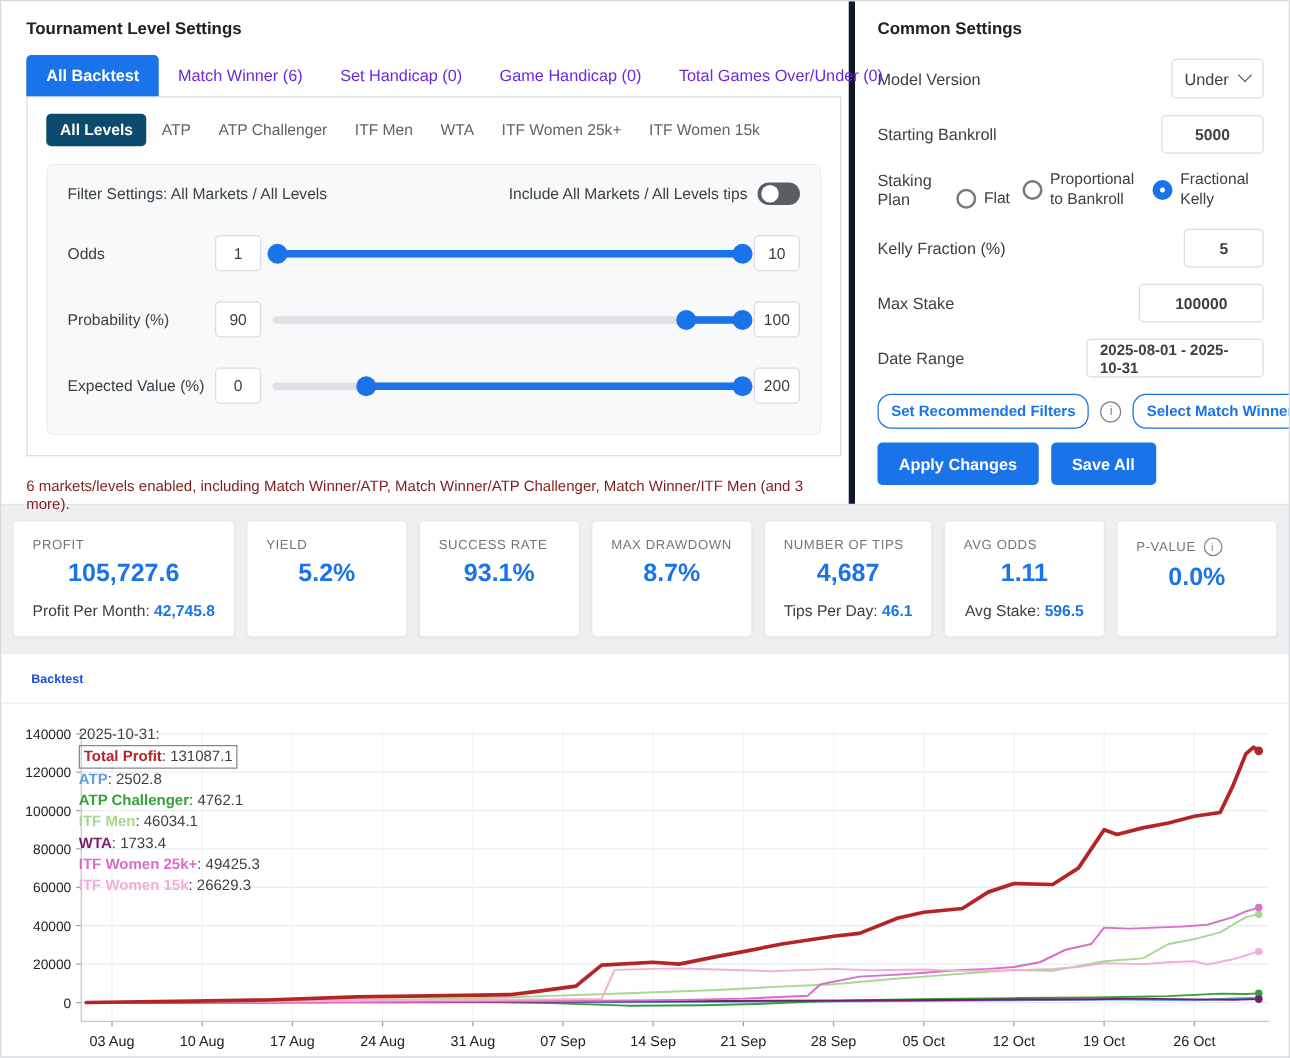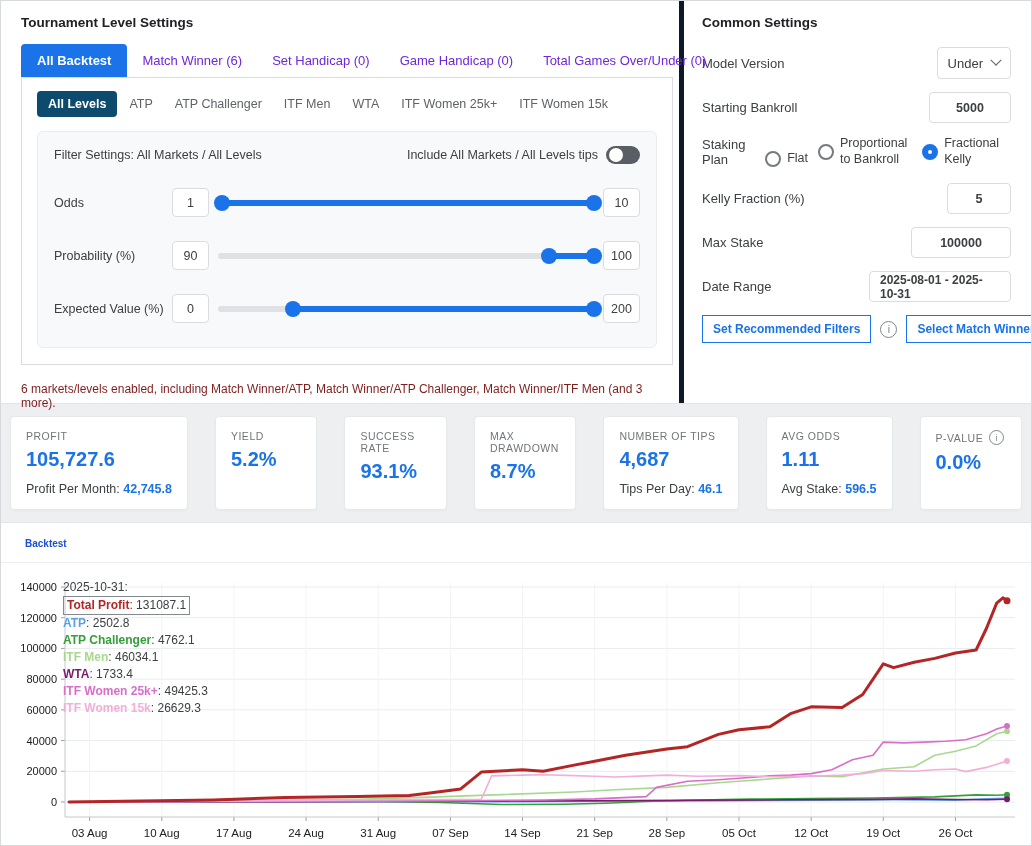--- a/index.html
+++ b/index.html
@@ -48,27 +48,27 @@
 .select-box { min-width:66px; height:32px; border:1px solid #dadce0; border-radius:4px; display:flex; align-items:center; justify-content:center; gap:9px; font-size:13px; color:#3c4043; cursor:pointer; padding:0 10px; background:#fff; }
 .chevron { width:8px; height:8px; border-right:1.6px solid #5f6368; border-bottom:1.6px solid #5f6368; transform:rotate(45deg) translate(-2px,-2px); }
 .text-input { height:31px; border:1px solid #dadce0; border-radius:4px; font-size:12.5px; color:#3c4043; font-weight:bold; display:flex; align-items:center; justify-content:center; background:#fff; padding:0 10px; }
 .radio-group { display:flex; align-items:flex-end; gap:10px; }
 .radio-option { display:flex; align-items:center; gap:6px; cursor:pointer; }
 .radio-circle { width:16px; height:16px; min-width:16px; border:2px solid #747a80; border-radius:50%; background:#fff; position:relative; }
 .radio-option.checked .radio-circle { border-color:#1a73e8; background:#1a73e8; }
 .radio-option.checked .radio-circle::after { content:""; position:absolute; top:4px; left:4px; width:4px; height:4px; border-radius:50%; background:#fff; }
 .radio-label { font-size:12.5px; color:#3c4043; line-height:1.25; max-width:92px; }
 .btn-row { display:flex; align-items:center; gap:9px; margin-top:4px; }
-.btn-outline { height:28px; border:1px solid #1a73e8; border-radius:0; background:#fff; color:#1a73e8; font-size:12px; font-weight:bold; display:flex; align-items:center; padding:0 10px; cursor:pointer; white-space:nowrap; }
+.btn-outline { height:28px; border:1px solid #1a73e8; border-radius:11px; background:#fff; color:#1a73e8; font-size:12px; font-weight:bold; display:flex; align-items:center; padding:0 10px; cursor:pointer; white-space:nowrap; }
 .btn-solid { height:34px; border-radius:4px; background:#1a73e8; color:#fff; font-size:13px; font-weight:bold; display:flex; align-items:center; padding:0 17px; cursor:pointer; border:none; }
 .info-circle { width:17px; height:17px; min-width:17px; border:1.4px solid #80868b; border-radius:50%; color:#80868b; font-size:10.5px; display:inline-flex; align-items:center; justify-content:center; font-style:normal; cursor:pointer; }
 .btn-row2 { display:flex; gap:10px; margin-top:11px; }
 
 
-.stats-row { display:flex; gap:27px; margin:12px 9px; }
+.stats-row { display:flex; gap:9px; margin:12px 9px;text-align:center; }
 .stat-card { flex:1; background:#fff; border:1px solid #e6e9eb; border-radius:4px; padding:13px 15px; min-height:87px; box-shadow:0 1px 2px rgba(0,0,0,0.03); }
 .stat-label { font-size:10.5px; letter-spacing:0.5px; color:#70757a; display:flex; align-items:center; gap:6px; }
 .stat-label .info-circle { width:15px; height:15px; min-width:15px; font-size:9px; }
 .stat-value { margin-top:6px; font-size:20px; font-weight:bold; color:#1a73e8; }
 .stat-sub { margin-top:11px; font-size:12.5px; color:#3c4043; white-space:nowrap; }
 .stat-sub b { color:#1a73e8; }
 
 
 .backtest-panel { background:#fff; border-top:1px solid #e3e6e8; height:331px; }
 .backtest-title { padding:15px 24px 13px 24px; font-size:10px; font-weight:bold; color:#1d4ed8; border-bottom:1px solid #eceef0; }
@@ -201,20 +201,24 @@
 
     <div class="setting-row">
       <span class="setting-label">Date Range</span>
       <span class="text-input" style="width:142px; font-size:12px;">2025-08-01 - 2025-10-31</span>
     </div>
 
     <div class="btn-row">
       <span class="btn-outline">Set Recommended Filters</span>
       <span class="info-circle">i</span>
       <span class="btn-outline">Select Match Winner Only</span>
+    </div>
+    <div class="btn-row2">
+      <button class="btn-solid">Apply Changes</button>
+      <button class="btn-solid">Save All</button>
     </div>
   </div>
 </div>
 
 <div class="stats-row">
   <div class="stat-card">
     <div class="stat-label">PROFIT</div>
     <div class="stat-value">105,727.6</div>
     <div class="stat-sub"><span>Profit Per Month:</span> <b>42,745.8</b></div>
   </div>

